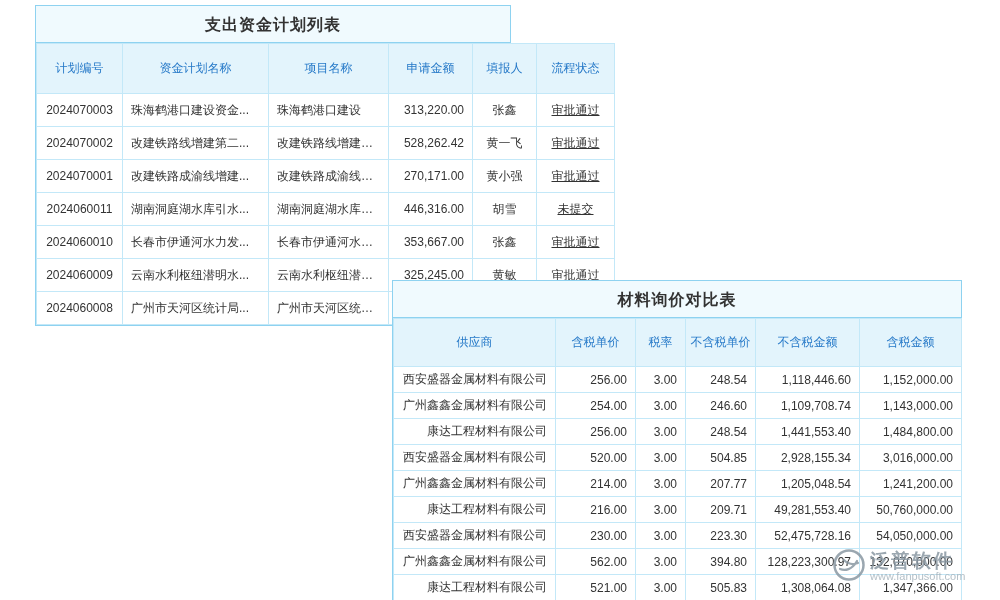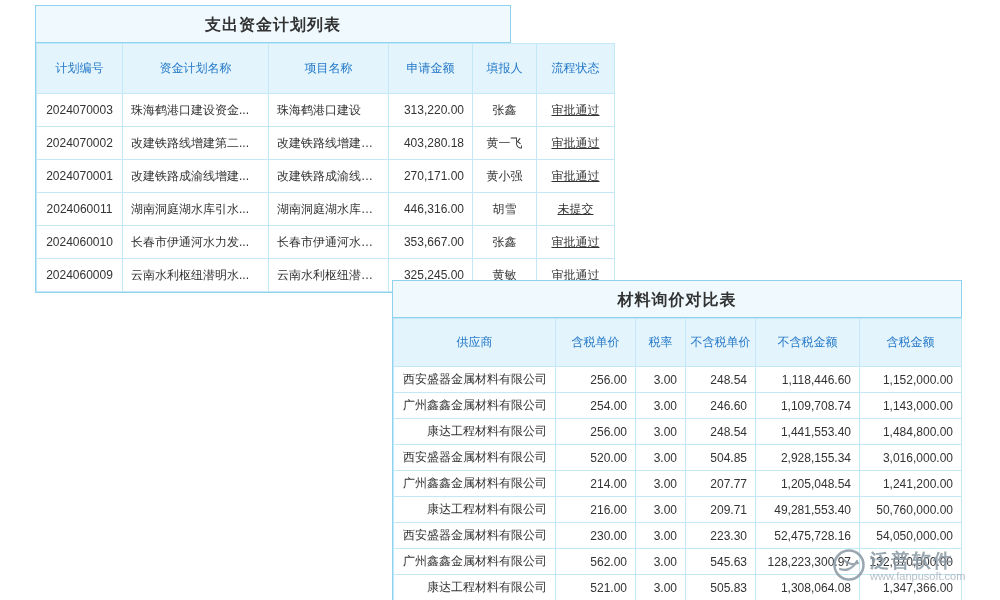--- a/index.html
+++ b/index.html
@@ -83,21 +83,21 @@
             <td class="link left">珠海鹤港口建设资金...</td>
             <td class="link left">珠海鹤港口建设</td>
             <td class="right">313,220.00</td>
             <td class="link center">张鑫</td>
             <td class="status approved">审批通过</td>
           </tr>
           <tr>
             <td class="link center">2024070002</td>
             <td class="link left">改建铁路线增建第二...</td>
             <td class="link left">改建铁路线增建第...</td>
-            <td class="right">403,280.18</td>
+            <td class="right">528,262.42</td>
             <td class="link center">黄一飞</td>
             <td class="status approved">审批通过</td>
           </tr>
           <tr>
             <td class="link center">2024070001</td>
             <td class="link left">改建铁路成渝线增建...</td>
             <td class="link left">改建铁路成渝线增...</td>
             <td class="right">270,171.00</td>
             <td class="link center">黄小强</td>
             <td class="status approved">审批通过</td>
@@ -118,20 +118,28 @@
             <td class="link center">张鑫</td>
             <td class="status approved">审批通过</td>
           </tr>
           <tr>
             <td class="link center">2024060009</td>
             <td class="link left">云南水利枢纽潜明水...</td>
             <td class="link left">云南水利枢纽潜明...</td>
             <td class="right">325,245.00</td>
             <td class="link center">黄敏</td>
             <td class="status approved">审批通过</td>
+          </tr>
+          <tr>
+            <td class="link center">2024060008</td>
+            <td class="link left">广州市天河区统计局...</td>
+            <td class="link left">广州市天河区统计...</td>
+            <td class="right"></td>
+            <td class="link center"></td>
+            <td class="status"></td>
           </tr>
         </tbody>
     </table>
   </div>
 
   <div class="card quote-card">
     <div class="card-title">材料询价对比表</div>
     <table class="grid">
       <colgroup>
         <col style="width:162px">
@@ -205,21 +213,21 @@
             <td class="right">230.00</td>
             <td class="right">3.00</td>
             <td class="right">223.30</td>
             <td class="right">52,475,728.16</td>
             <td class="right">54,050,000.00</td>
           </tr>
           <tr>
             <td class="link right">广州鑫鑫金属材料有限公司</td>
             <td class="right">562.00</td>
             <td class="right">3.00</td>
-            <td class="right">545.63</td>
+            <td class="right">394.80</td>
             <td class="right">128,223,300.97</td>
             <td class="right">132,070,000.00</td>
           </tr>
           <tr>
             <td class="link right">康达工程材料有限公司</td>
             <td class="right">521.00</td>
             <td class="right">3.00</td>
             <td class="right">505.83</td>
             <td class="right">1,308,064.08</td>
             <td class="right">1,347,366.00</td>

